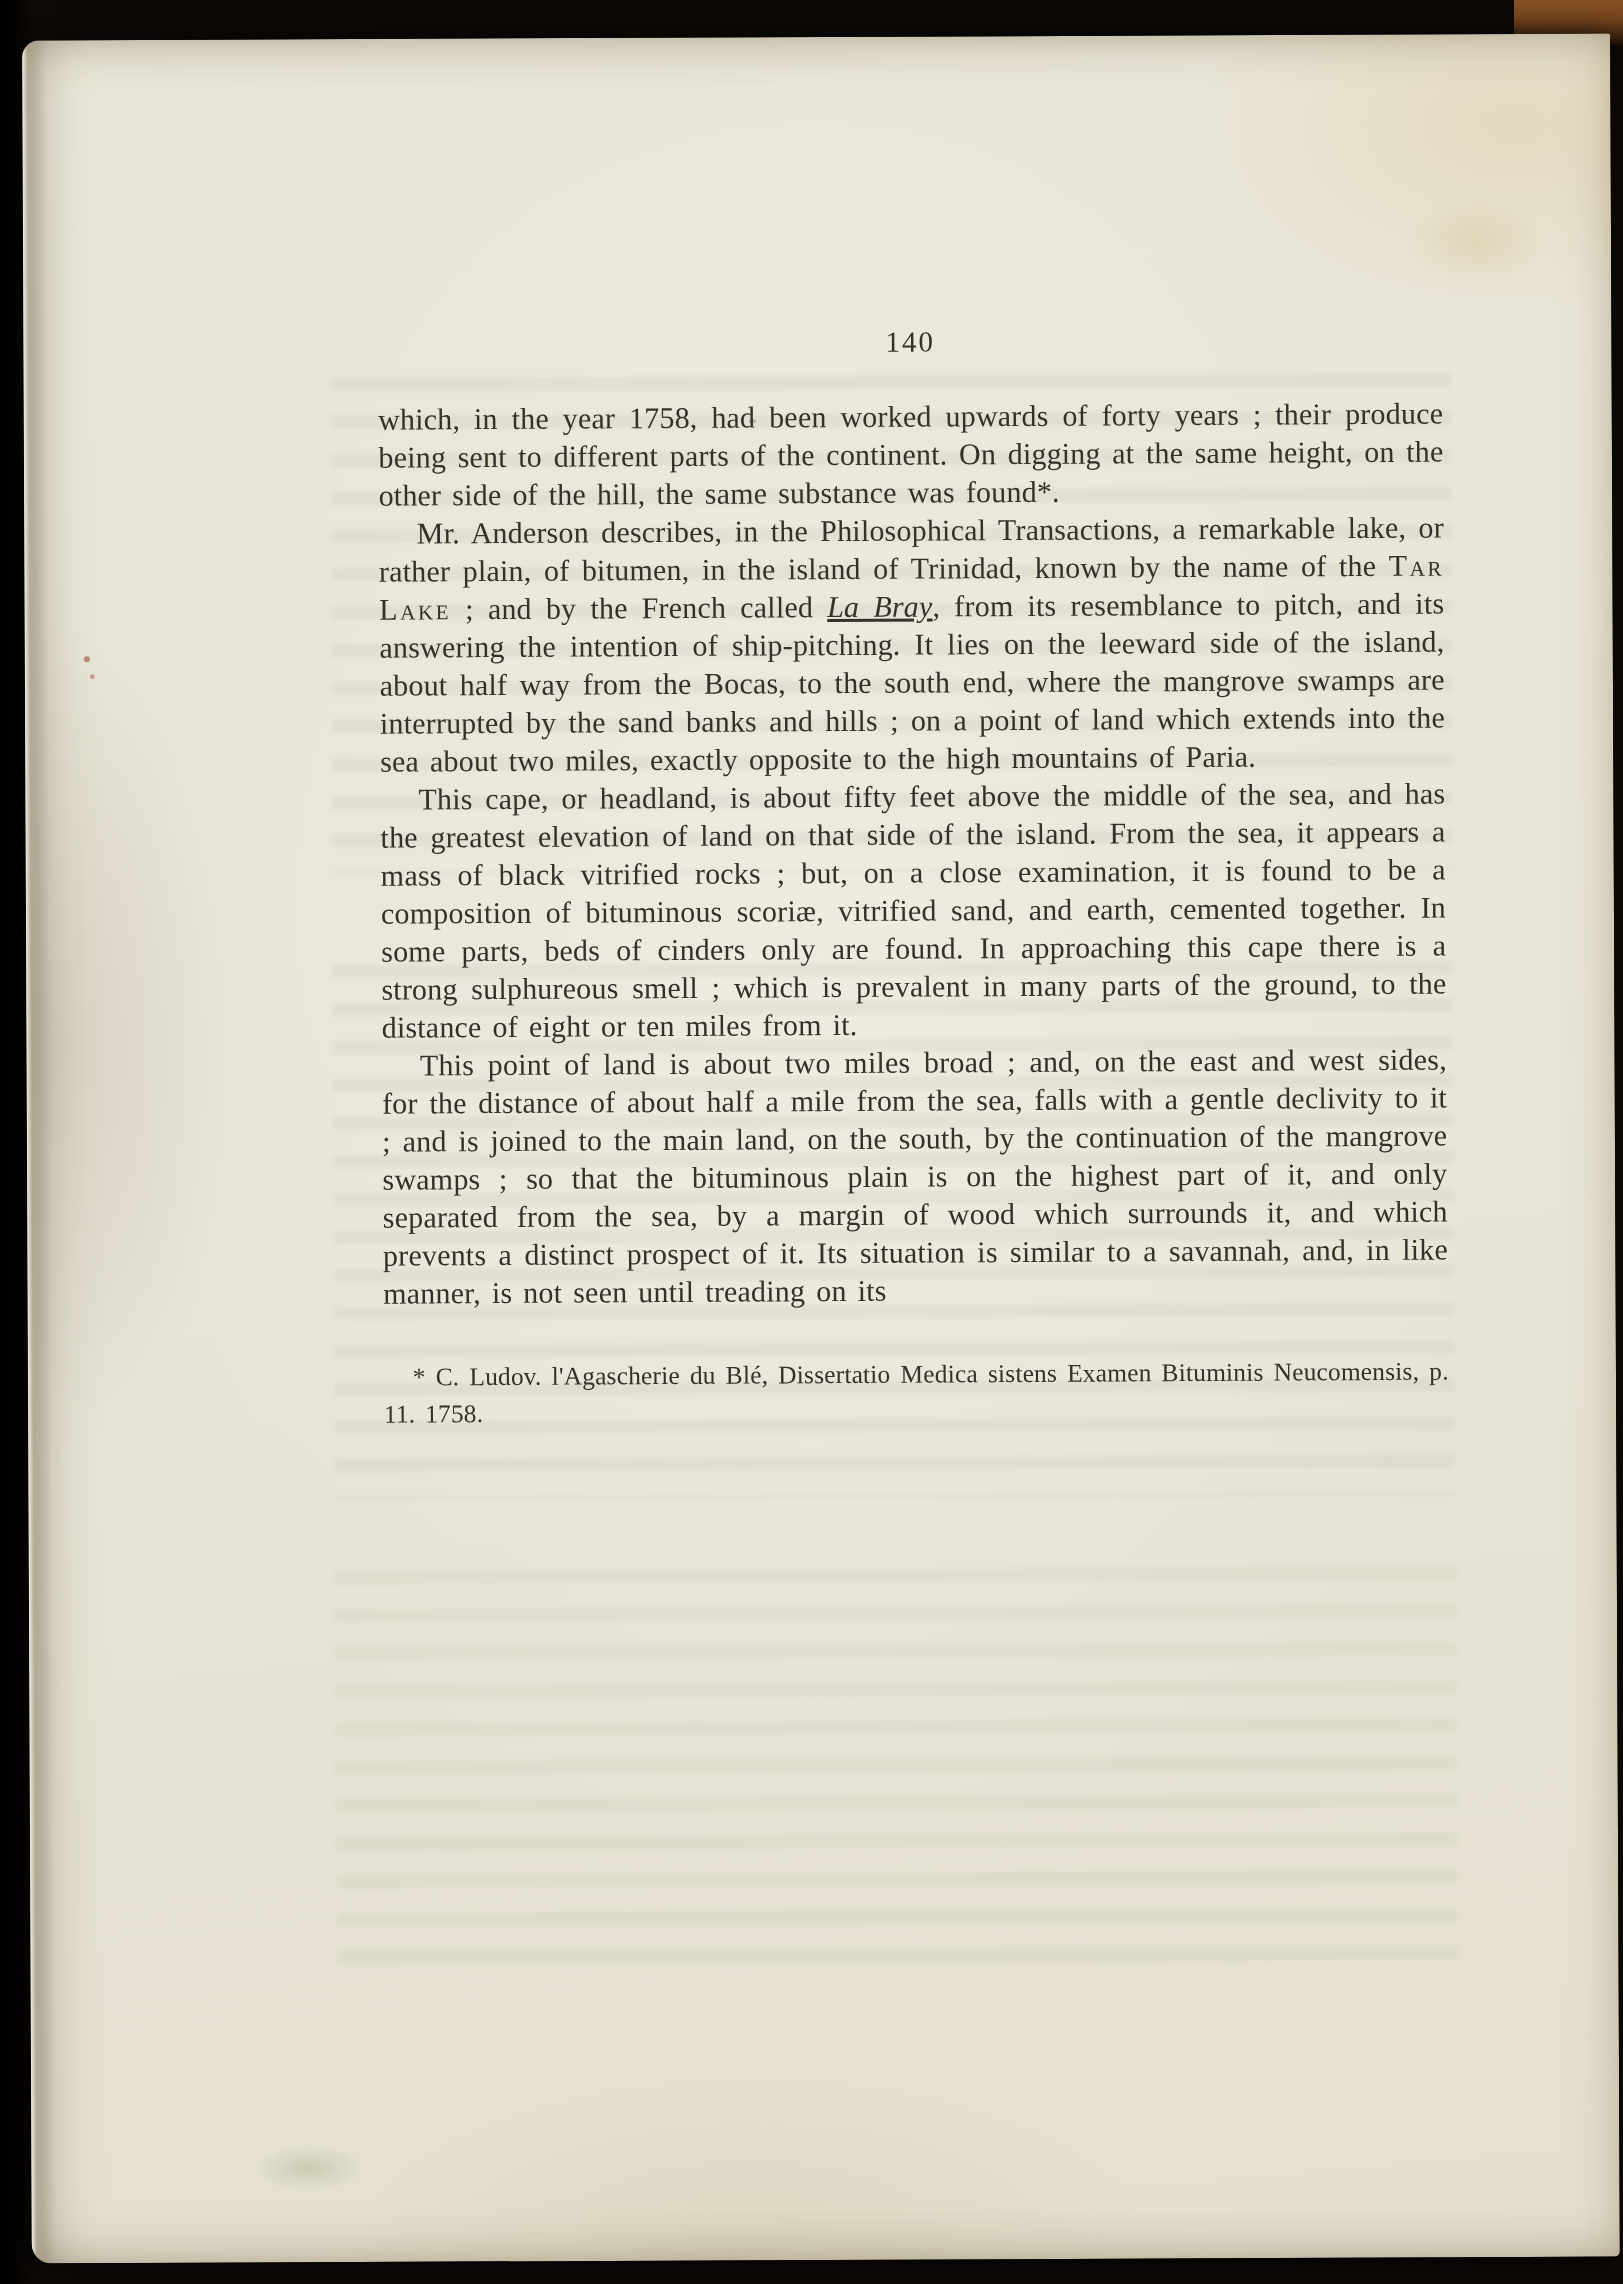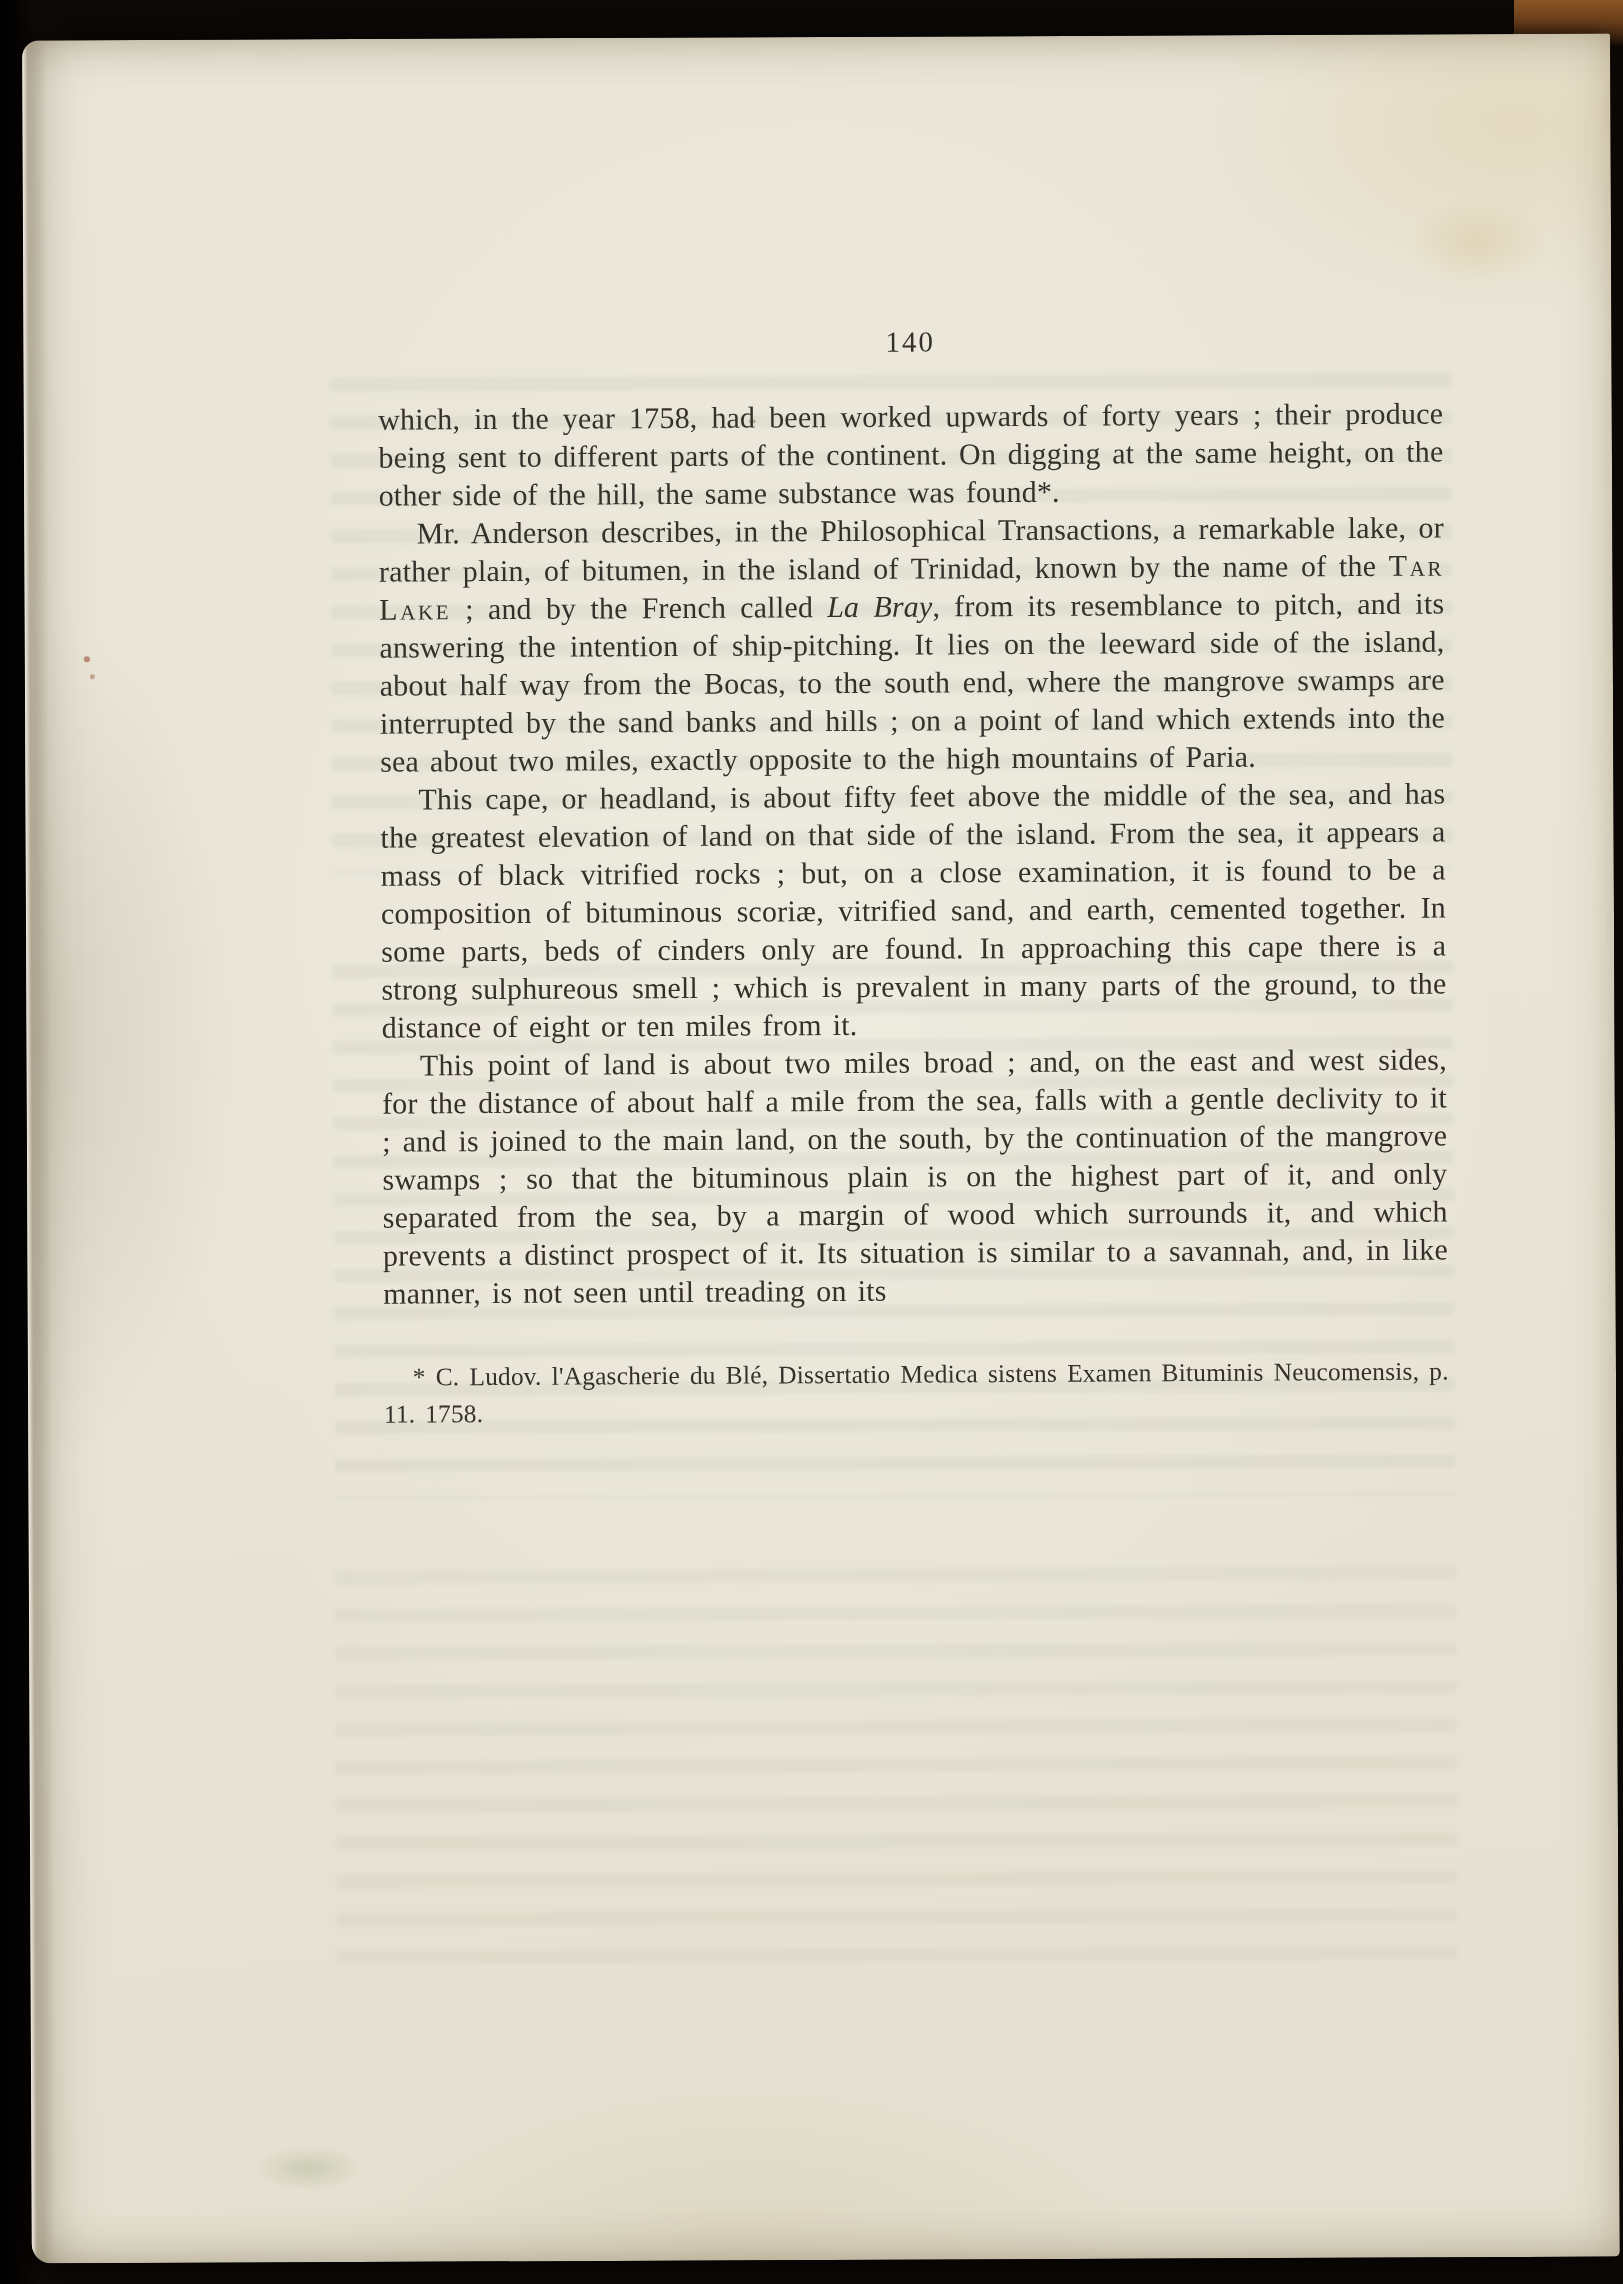--- a/index.html
+++ b/index.html
@@ -116,21 +116,21 @@
   .page-number {
     text-align: center;
     font-size: 29px;
     letter-spacing: 2px;
     margin: 0 0 37px 0;
   }
 
   .para { margin: 0; text-indent: 0; }
   .para.indent { text-indent: 38px; }
 
-  em { font-style: italic; }
+  em { font-style: italic; text-decoration: underline; }
   .sc { font-variant: small-caps; letter-spacing: 2.6px; }
 
   .footnote {
     margin-top: 46px;
     font-size: 25.4px;
     line-height: 37px;
     text-indent: 29px;
     text-align: justify;
   }
 </style>

